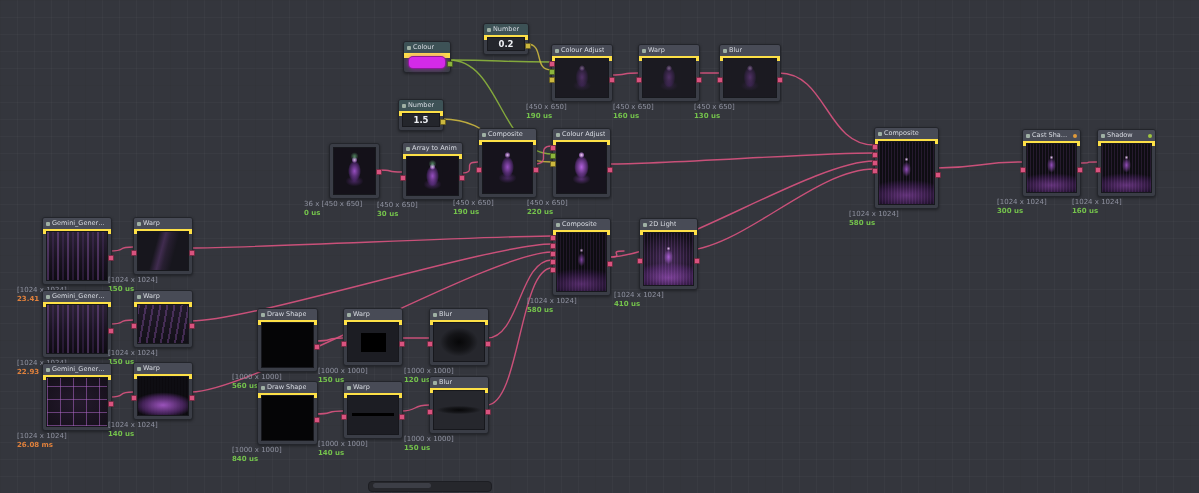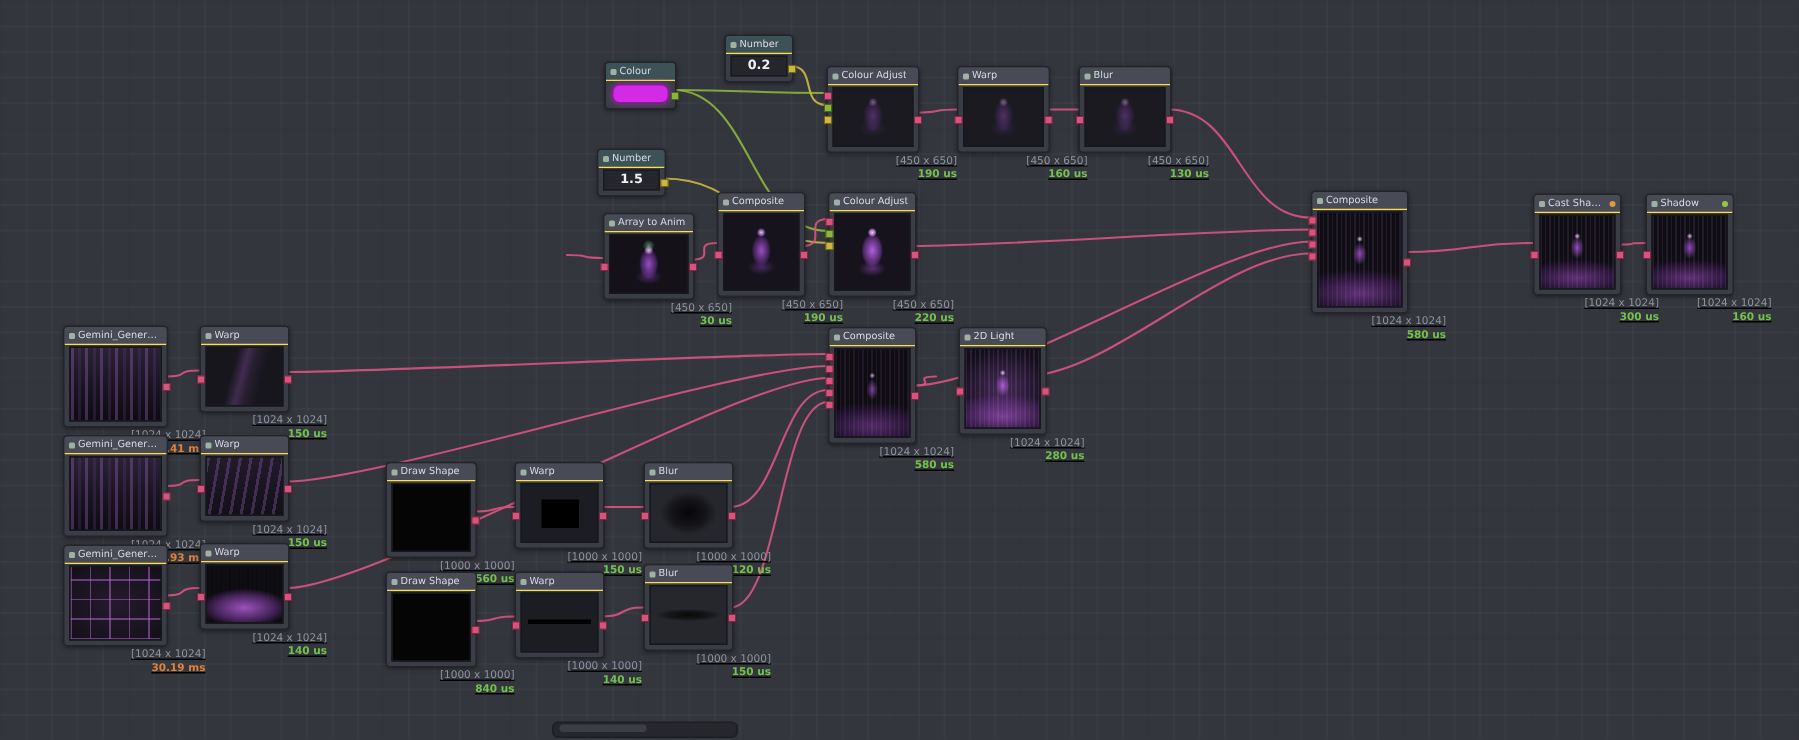--- a/index.html
+++ b/index.html
@@ -9,37 +9,37 @@
     background-image:
       linear-gradient(rgba(0,0,0,0.10) 1px, transparent 1px),
       linear-gradient(90deg, rgba(0,0,0,0.10) 1px, transparent 1px),
       linear-gradient(rgba(255,255,255,0.022) 1px, transparent 1px),
       linear-gradient(90deg, rgba(255,255,255,0.022) 1px, transparent 1px);
     background-size:85px 85px,85px 85px,17px 17px,17px 17px;}
   svg.wires{position:absolute;left:0;top:0;}
   .node{position:absolute;background:#3a3d46;border:1px solid #23252b;border-radius:3px;
     box-shadow:0 1px 3px rgba(0,0,0,.4);}
   .hd{height:11px;display:flex;align-items:center;gap:2px;padding:0 3px;
-    background:#484b56;border-radius:2px 2px 0 0;border-bottom:1px solid #fde047;}
+    background:#484b56;border-radius:2px 2px 0 0;border-bottom:5px solid #fde047;}
   .hd-icon{width:4px;height:4px;border-radius:1px;background:#9fb0a4;flex:0 0 auto;}
   .hd-title{font-size:6.5px;line-height:1;color:#d8dbe2;white-space:nowrap;overflow:hidden;
     text-overflow:ellipsis;}
   .badge{width:4px;height:4px;border-radius:50%;margin-left:auto;flex:0 0 auto;}
   .thumb{position:absolute;left:3px;right:3px;top:13px;bottom:3px;border:1px solid #17181d;
     background-color:#141318;}
   .headerless .thumb{top:3px;}
   .numbody{position:absolute;left:3px;right:3px;top:13px;bottom:3px;background:#24262c;
     border:1px solid #191a1f;color:#eef0f4;font-size:8.5px;font-weight:bold;
     display:flex;align-items:center;justify-content:center;}
   .swatch{position:absolute;left:4px;right:4px;top:14px;height:11px;border-radius:5px;
     box-shadow:0 0 5px rgba(212,42,232,.55);border:1px solid rgba(0,0,0,.35);}
   .port{position:absolute;width:4px;height:4px;border-radius:1px;border:1px solid rgba(0,0,0,.45);}
   .port.in{left:-3px;} .port.out{right:-3px;}
-  .caption{position:absolute;top:calc(100% + 2px);left:-26px;right:-26px;text-align:right;
-    line-height:1.3;pointer-events:none;text-decoration:underline;}
+  .caption{position:absolute;top:calc(100% + 2px);left:-26px;right:-26px;text-align:left;
+    line-height:1.3;pointer-events:none;}
   .cap-size{font-size:7px;color:#8f92a0;}
   .cap-time{font-size:7px;font-weight:bold;}
   .hscroll{position:absolute;left:368px;top:481px;width:122px;height:9px;background:#26272c;
     border:1px solid #1d1e23;border-radius:4px;}
   .hscroll .handle{position:absolute;left:4px;top:1px;height:5px;width:58px;background:#3c3e46;
     border-radius:3px;}
   
   .t-char{background-image:
     radial-gradient(circle 3px at 50% 24%, rgba(242,205,255,.95), rgba(190,120,230,.5) 70%, rgba(0,0,0,0)),
     radial-gradient(ellipse 8px 13px at 50% 48%, rgba(165,85,210,.9), rgba(95,45,135,.5) 65%, rgba(0,0,0,0) 80%),
@@ -206,20 +206,28 @@
         <span class="hd-title">Blur</span>
       </div>
       <div class="thumb t-char-faint"></div>
       <span class="port in" style="background: rgb(217, 83, 127); top: 31.5px;"></span>
       <span class="port out" style="background: rgb(217, 83, 127); top: 31.5px;"></span>
       <div class="caption">
         <div class="cap-size" style="color: rgb(143, 146, 160);">[450 x 650]</div>
         <div class="cap-time" style="color: rgb(116, 194, 76);">130 us</div>
       </div>
     </div>
+    <div class="node headerless" style="left: 329px; top: 143px; width: 49px; height: 54px;">
+      <div class="thumb t-char-green"></div>
+      <span class="port out" style="background: rgb(217, 83, 127); top: 25px;"></span>
+      <div class="caption">
+        <div class="cap-size" style="color: rgb(143, 146, 160);">36 x [450 x 650]</div>
+        <div class="cap-time" style="color: rgb(116, 194, 76);">0 us</div>
+      </div>
+    </div>
     <div class="node" style="left: 402px; top: 142px; width: 59px; height: 56px;">
       <div class="hd">
         <span class="hd-icon"></span>
         <span class="hd-title">Array to Anim</span>
       </div>
       <div class="thumb t-char-green"></div>
       <span class="port in" style="background: rgb(217, 83, 127); top: 31.5px;"></span>
       <span class="port out" style="background: rgb(217, 83, 127); top: 31.5px;"></span>
       <div class="caption">
         <div class="cap-size" style="color: rgb(143, 146, 160);">[450 x 650]</div>
@@ -349,21 +357,21 @@
     </div>
     <div class="node" style="left: 42px; top: 363px; width: 68px; height: 66px;">
       <div class="hd">
         <span class="hd-icon"></span>
         <span class="hd-title">Gemini_Generated...</span>
       </div>
       <div class="thumb t-grid"></div>
       <span class="port out" style="background: rgb(217, 83, 127); top: 36.5px;"></span>
       <div class="caption">
         <div class="cap-size" style="color: rgb(143, 146, 160);">[1024 x 1024]</div>
-        <div class="cap-time" style="color: rgb(224, 129, 60);">30.19 ms</div>
+        <div class="cap-time" style="color: rgb(224, 129, 60);">26.08 ms</div>
       </div>
     </div>
     <div class="node" style="left: 133px; top: 362px; width: 58px; height: 56px;">
       <div class="hd">
         <span class="hd-icon"></span>
         <span class="hd-title">Warp</span>
       </div>
       <div class="thumb t-ground"></div>
       <span class="port in" style="background: rgb(217, 83, 127); top: 31.5px;"></span>
       <span class="port out" style="background: rgb(217, 83, 127); top: 31.5px;"></span>
@@ -392,21 +400,21 @@
     <div class="node" style="left: 639px; top: 218px; width: 57px; height: 70px;">
       <div class="hd">
         <span class="hd-icon"></span>
         <span class="hd-title">2D Light</span>
       </div>
       <div class="thumb t-scene-lit"></div>
       <span class="port in" style="background: rgb(217, 83, 127); top: 38.5px;"></span>
       <span class="port out" style="background: rgb(217, 83, 127); top: 38.5px;"></span>
       <div class="caption">
         <div class="cap-size" style="color: rgb(143, 146, 160);">[1024 x 1024]</div>
-        <div class="cap-time" style="color: rgb(116, 194, 76);">280 us</div>
+        <div class="cap-time" style="color: rgb(116, 194, 76);">410 us</div>
       </div>
     </div>
     <div class="node" style="left: 257px; top: 308px; width: 59px; height: 62px;">
       <div class="hd">
         <span class="hd-icon"></span>
         <span class="hd-title">Draw Shape</span>
       </div>
       <div class="thumb t-black"></div>
       <span class="port out" style="background: rgb(217, 83, 127); top: 34.5px;"></span>
       <div class="caption">

